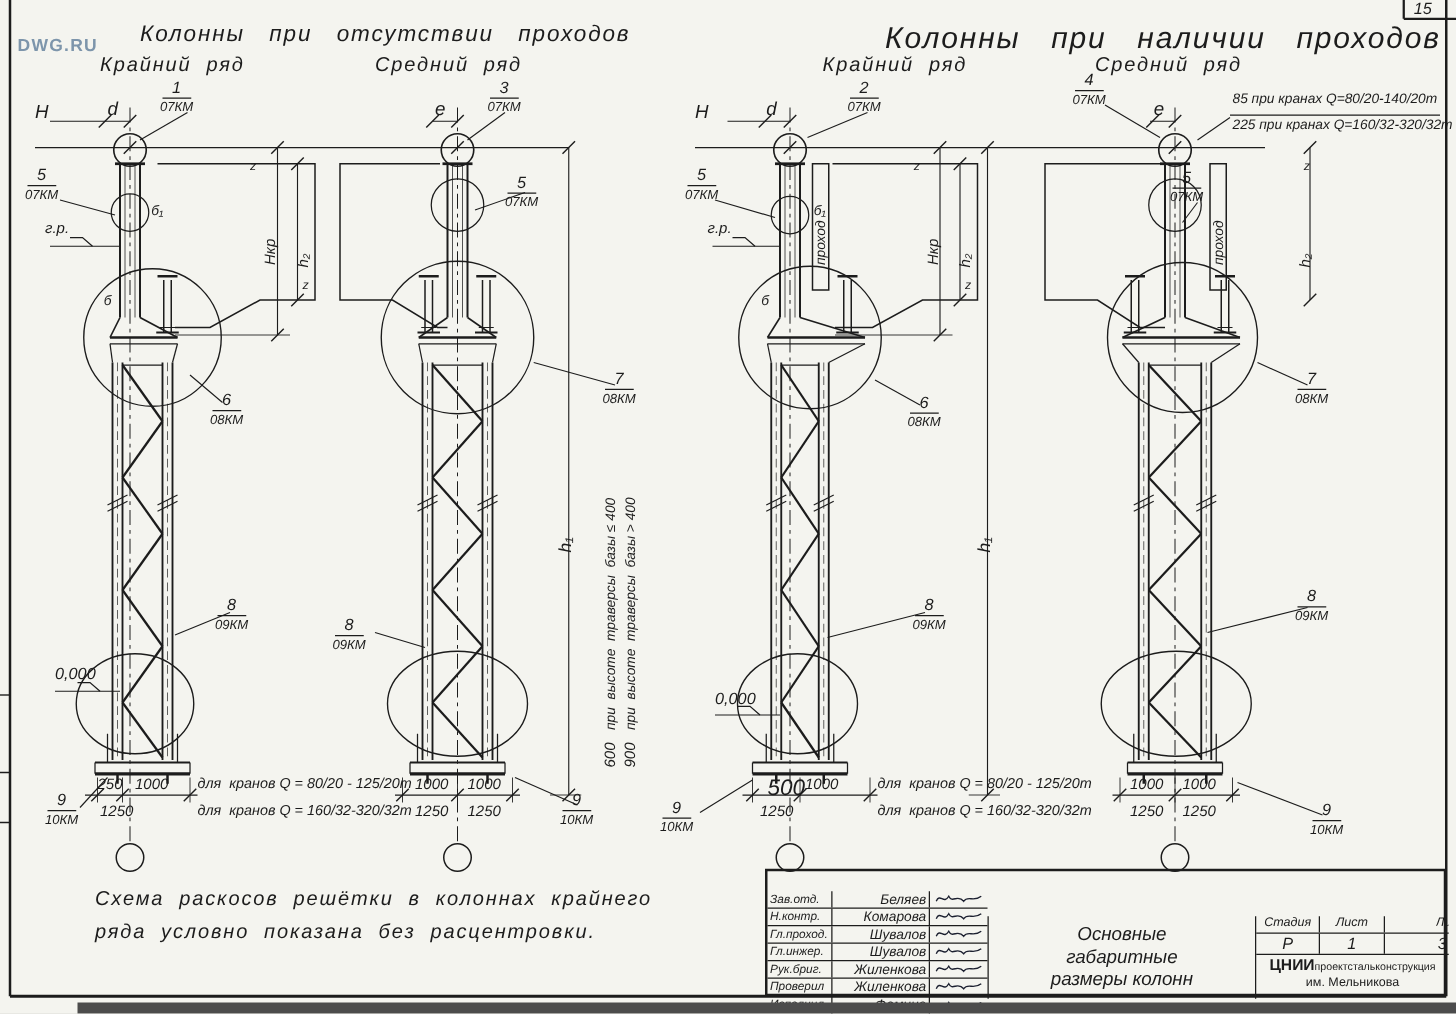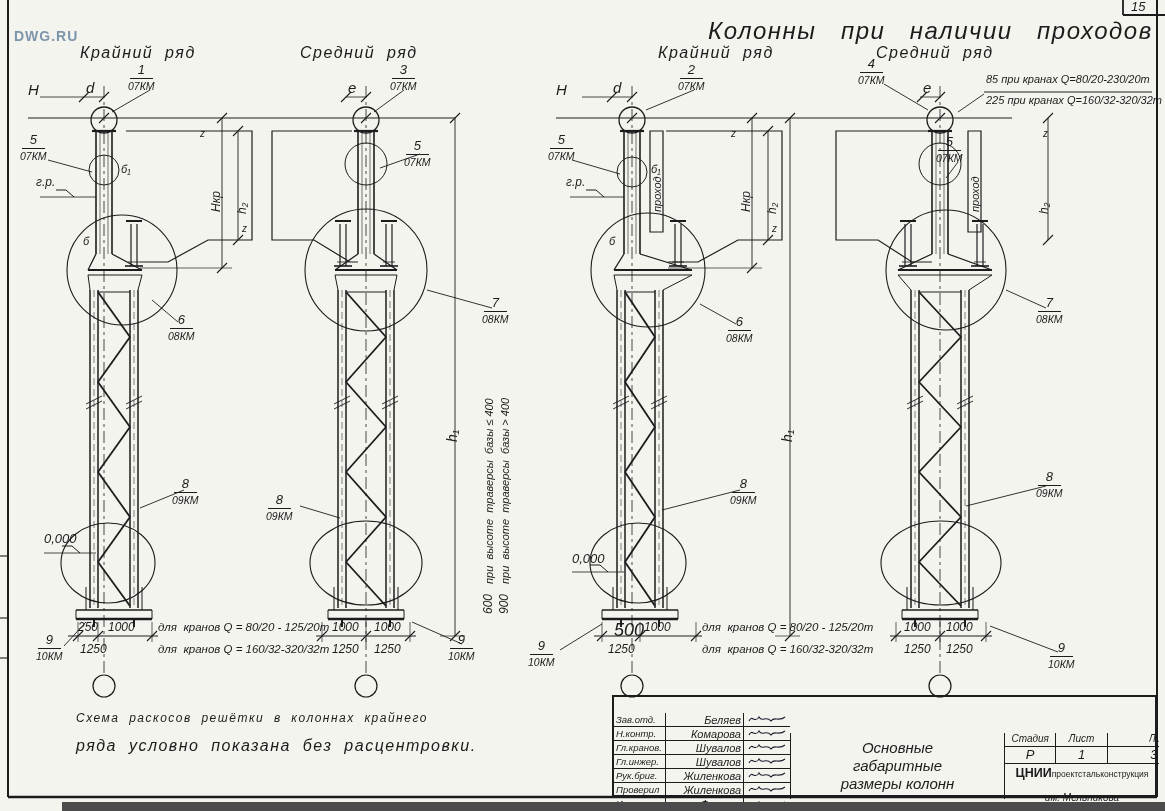--- a/index.html
+++ b/index.html
@@ -34,21 +34,21 @@
   #tb-right{position:absolute;left:390px;top:36px;width:155px;height:66px;box-sizing:border-box;
             border-left:1.3px solid #1c1c1c;}
   .tb-sh,.tb-sv{display:grid;grid-template-columns:1fr 1fr 1fr;box-sizing:border-box;border-bottom:1.1px solid #1c1c1c;}
   .tb-sh{height:14px;font-size:10px;}
   .tb-sv{height:17px;font-size:13px;}
   .tb-sh span,.tb-sv span{border-right:1.1px solid #1c1c1c;text-align:center;font-style:italic;overflow:hidden;}
   .tb-sh span:last-child,.tb-sv span:last-child{border-right:none;margin-left:41px;}
   .tb-org{height:33px;text-align:center;padding-top:1px;line-height:13px;}
   .tb-org .b{font-weight:700;font-size:12.5px;font-style:normal;}
   .tb-org .m{font-size:8.5px;font-style:normal;}
-  .tb-org .l2{font-size:10px;font-style:italic;display:block;margin-top:10px;}
+  .tb-org .l2{font-size:10px;display:block;}
   #scanstrip{position:absolute;left:62px;right:0;bottom:0;height:9px;background:#4c4c4c;}
 </style>
 </head>
 <body>
 
 <div id="sheet">
   <svg id="art" width="1165" height="811" viewBox="0 0 1165 811">
       <line x1="104" y1="86" x2="104" y2="674" stroke="#1c1c1c" stroke-width="0.8" stroke-dasharray="12 4 3 4"></line>
       <circle cx="104" cy="686" r="11" fill="none" stroke="#1c1c1c" stroke-width="1.2"></circle>
       <circle cx="104" cy="120" r="13" fill="none" stroke="#1c1c1c" stroke-width="1.3"></circle>
@@ -361,20 +361,21 @@
       <line x1="366" y1="622" x2="366" y2="642" stroke="#1c1c1c" stroke-width="0.7"></line>
       <line x1="410" y1="622" x2="410" y2="642" stroke="#1c1c1c" stroke-width="0.7"></line>
       <line x1="602" y1="622" x2="602" y2="642" stroke="#1c1c1c" stroke-width="0.7"></line>
       <line x1="640" y1="622" x2="640" y2="642" stroke="#1c1c1c" stroke-width="0.7"></line>
       <line x1="696" y1="622" x2="696" y2="642" stroke="#1c1c1c" stroke-width="0.7"></line>
       <line x1="896" y1="622" x2="896" y2="642" stroke="#1c1c1c" stroke-width="0.7"></line>
       <line x1="940" y1="622" x2="940" y2="642" stroke="#1c1c1c" stroke-width="0.7"></line>
       <line x1="986" y1="622" x2="986" y2="642" stroke="#1c1c1c" stroke-width="0.7"></line>
     </svg>
   <div id="labels">
+      <span class="lb t" style="left: 112px; top: 18px; font-size: 18px;">Колонны   при   отсутствии   проходов</span>
       <span class="lb t" style="left: 708px; top: 18px; font-size: 24px;">Колонны   при   наличии   проходов</span>
       <span class="lb t" style="left: 80px; top: 45px; font-size: 16px;">Крайний  ряд</span>
       <span class="lb t" style="left: 300px; top: 45px; font-size: 16px;">Средний  ряд</span>
       <span class="lb t" style="left: 658px; top: 45px; font-size: 16px;">Крайний  ряд</span>
       <span class="lb t" style="left: 876px; top: 45px; font-size: 16px;">Средний  ряд</span>
       <span class="lb wm" style="left: 14px; top: 5px; font-size: 14px;">DWG.RU</span>
       <span class="lb " style="left: 1131px; top: 0px; font-size: 13px;">15</span>
       <span class="lb " style="left: 28px; top: 82px; font-size: 15px;">Н</span>
       <span class="lb " style="left: 86px; top: 80px; font-size: 15px;">d</span>
       <span class="lb " style="left: 348px; top: 80px; font-size: 15px;">e</span>
@@ -418,23 +419,23 @@
       <span class="lb " style="left: 644px; top: 621px; font-size: 12px;">1000</span>
       <span class="lb " style="left: 608px; top: 643px; font-size: 12px;">1250</span>
       <span class="lb " style="left: 904px; top: 621px; font-size: 12px;">1000</span>
       <span class="lb " style="left: 946px; top: 621px; font-size: 12px;">1000</span>
       <span class="lb " style="left: 904px; top: 643px; font-size: 12px;">1250</span>
       <span class="lb " style="left: 946px; top: 643px; font-size: 12px;">1250</span>
       <span class="lb " style="left: 158px; top: 621px; font-size: 11.5px;">для  кранов Q = 80/20 - 125/20т</span>
       <span class="lb " style="left: 158px; top: 643px; font-size: 11.5px;">для  кранов Q = 160/32-320/32т</span>
       <span class="lb " style="left: 702px; top: 621px; font-size: 11.5px;">для  кранов Q = 80/20 - 125/20т</span>
       <span class="lb " style="left: 702px; top: 643px; font-size: 11.5px;">для  кранов Q = 160/32-320/32т</span>
-      <span class="lb " style="left: 986px; top: 74px; font-size: 11px;">85 при кранах Q=80/20-230/20т</span>
+      <span class="lb " style="left: 986px; top: 74px; font-size: 11px;">85 при кранах Q=80/20-140/20т</span>
       <span class="lb " style="left: 986px; top: 95px; font-size: 11px;">225 при кранах Q=160/32-320/32т</span>
-      <span class="lb t" style="left: 76px; top: 712px; font-size: 12px;">Схема  раскосов  решётки  в  колоннах  крайнего</span>
+      <span class="lb t" style="left: 76px; top: 712px; font-size: 16px;">Схема  раскосов  решётки  в  колоннах  крайнего</span>
       <span class="lb t" style="left: 76px; top: 738px; font-size: 16px;">ряда  условно  показана  без  расцентровки.</span>
       <div class="co" style="left: 128px; top: 62px;">
         <span class="n">1</span>
         <span class="s">07КМ</span>
       </div>
       <div class="co" style="left: 390px; top: 62px;">
         <span class="n">3</span>
         <span class="s">07КМ</span>
       </div>
       <div class="co" style="left: 678px; top: 62px;">
@@ -525,21 +526,21 @@
         <div class="tb-row">
           <span class="tb-role">Н.контр.</span>
           <span class="tb-name">Комарова</span>
           <span class="tb-sign">
             <svg width="40" height="12" viewBox="0 0 40 12">
               <path d="M2,8 C5,1 8,11 12,4 C15,10 19,2 24,8 C27,3 32,9 38,4" fill="none" stroke="#1c2030" stroke-width="1.1"></path>
             </svg>
           </span>
         </div>
         <div class="tb-row">
-          <span class="tb-role">Гл.кранов.</span>
+          <span class="tb-role">Гл.проход.</span>
           <span class="tb-name">Шувалов</span>
           <span class="tb-sign">
             <svg width="40" height="12" viewBox="0 0 40 12">
               <path d="M2,8 C5,1 8,11 12,4 C15,10 19,2 24,8 C27,3 32,9 38,4" fill="none" stroke="#1c2030" stroke-width="1.1"></path>
             </svg>
           </span>
         </div>
         <div class="tb-row">
           <span class="tb-role">Гл.инжер.</span>
           <span class="tb-name">Шувалов</span>

